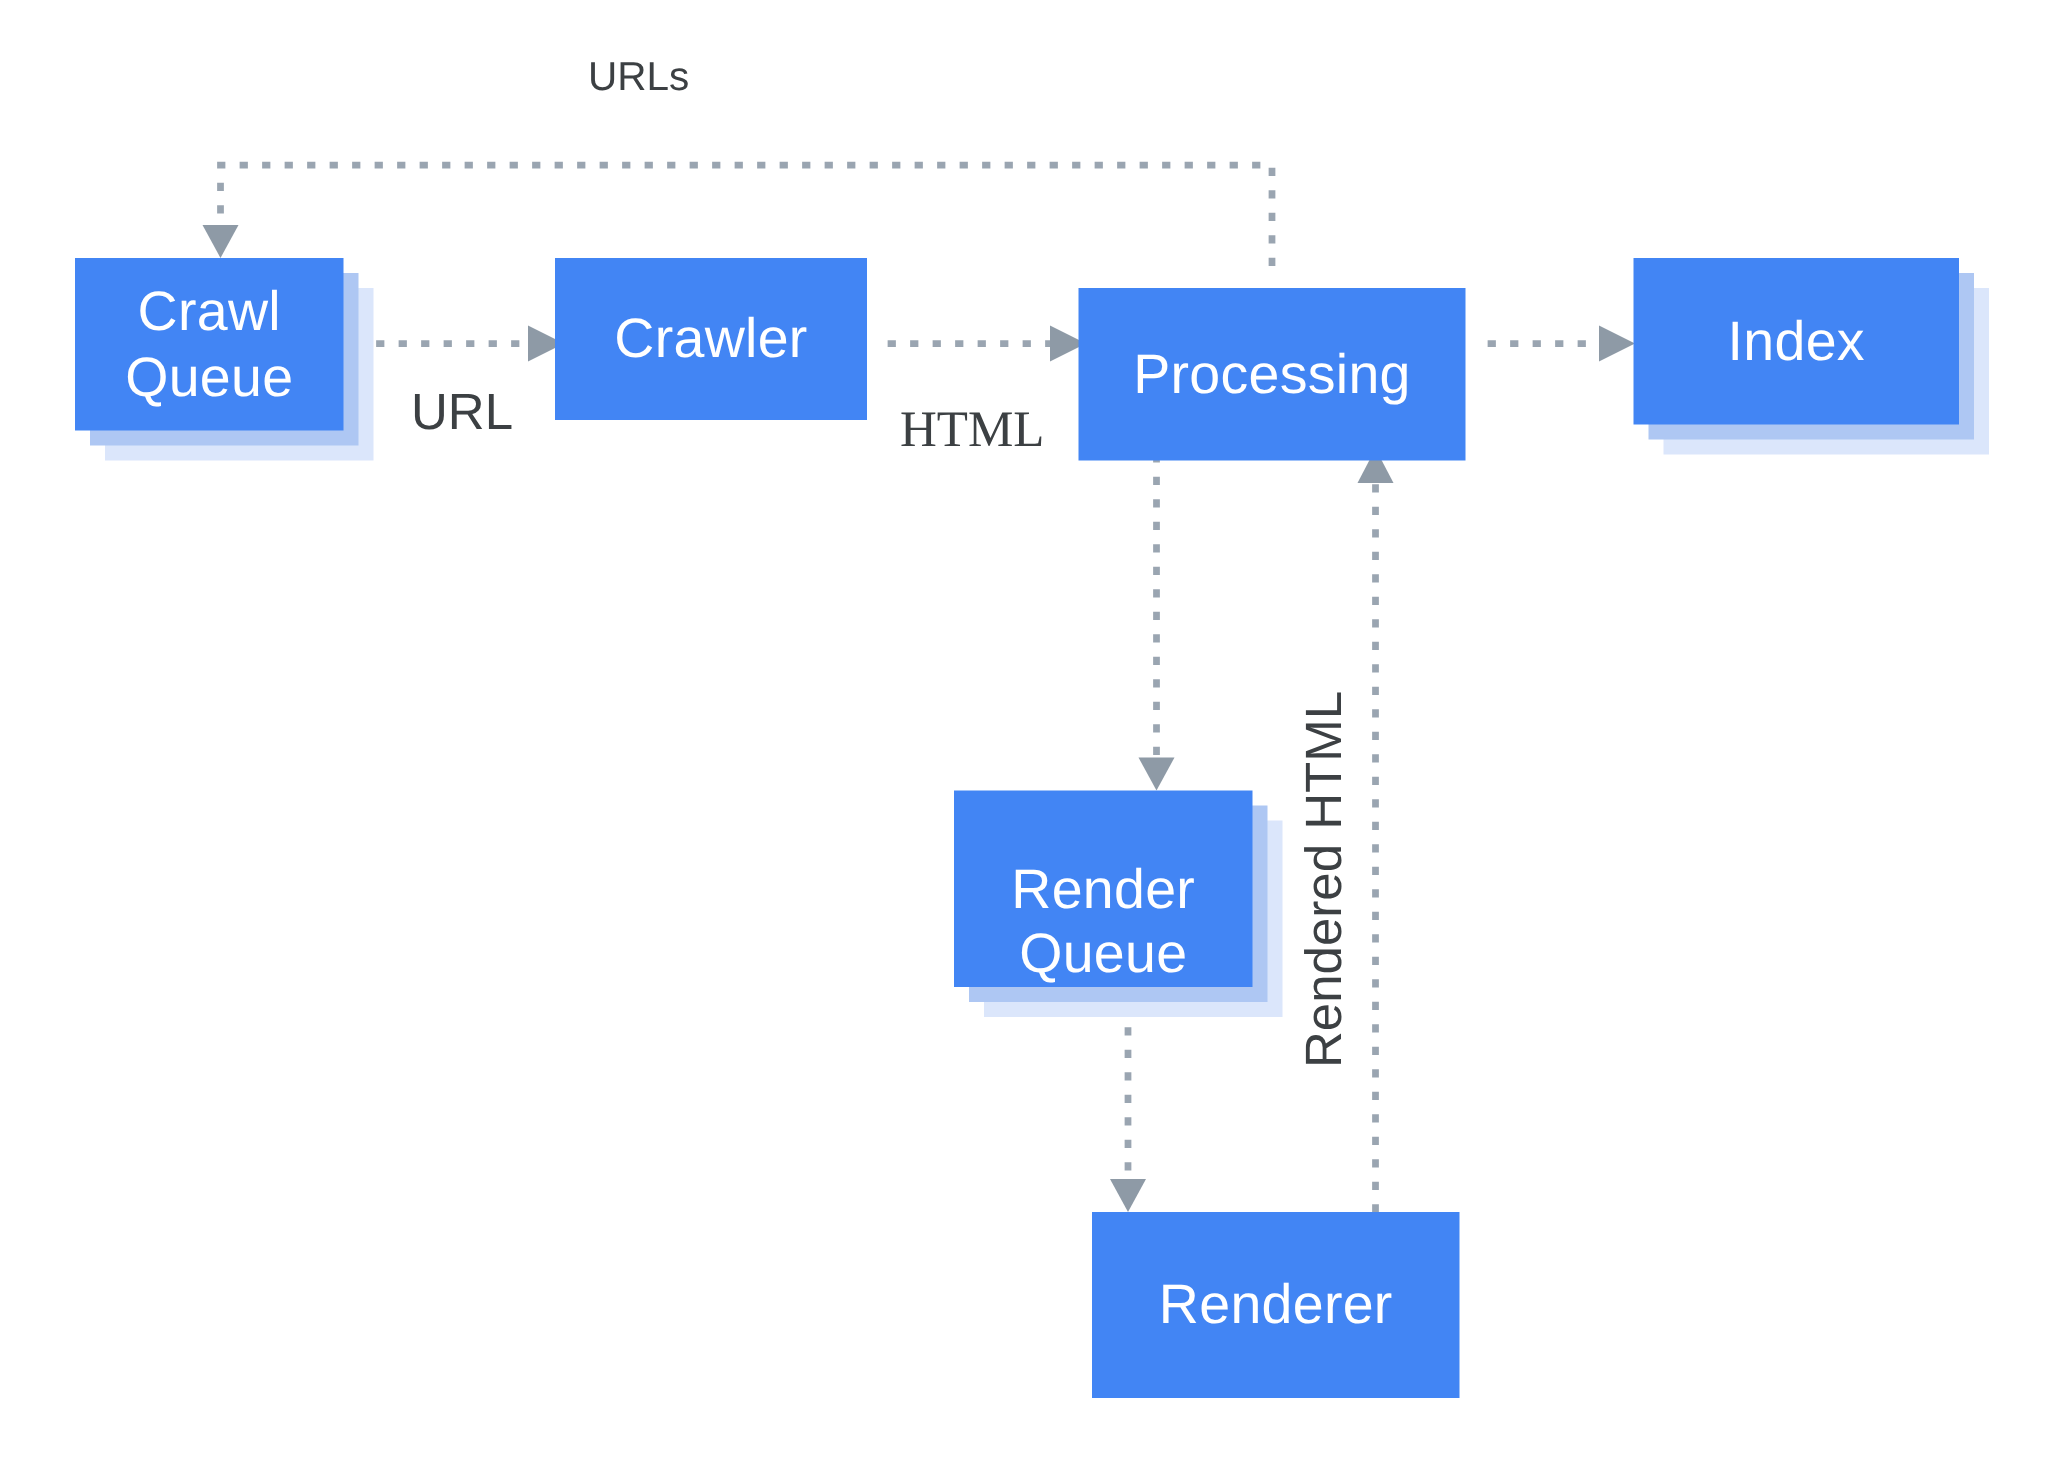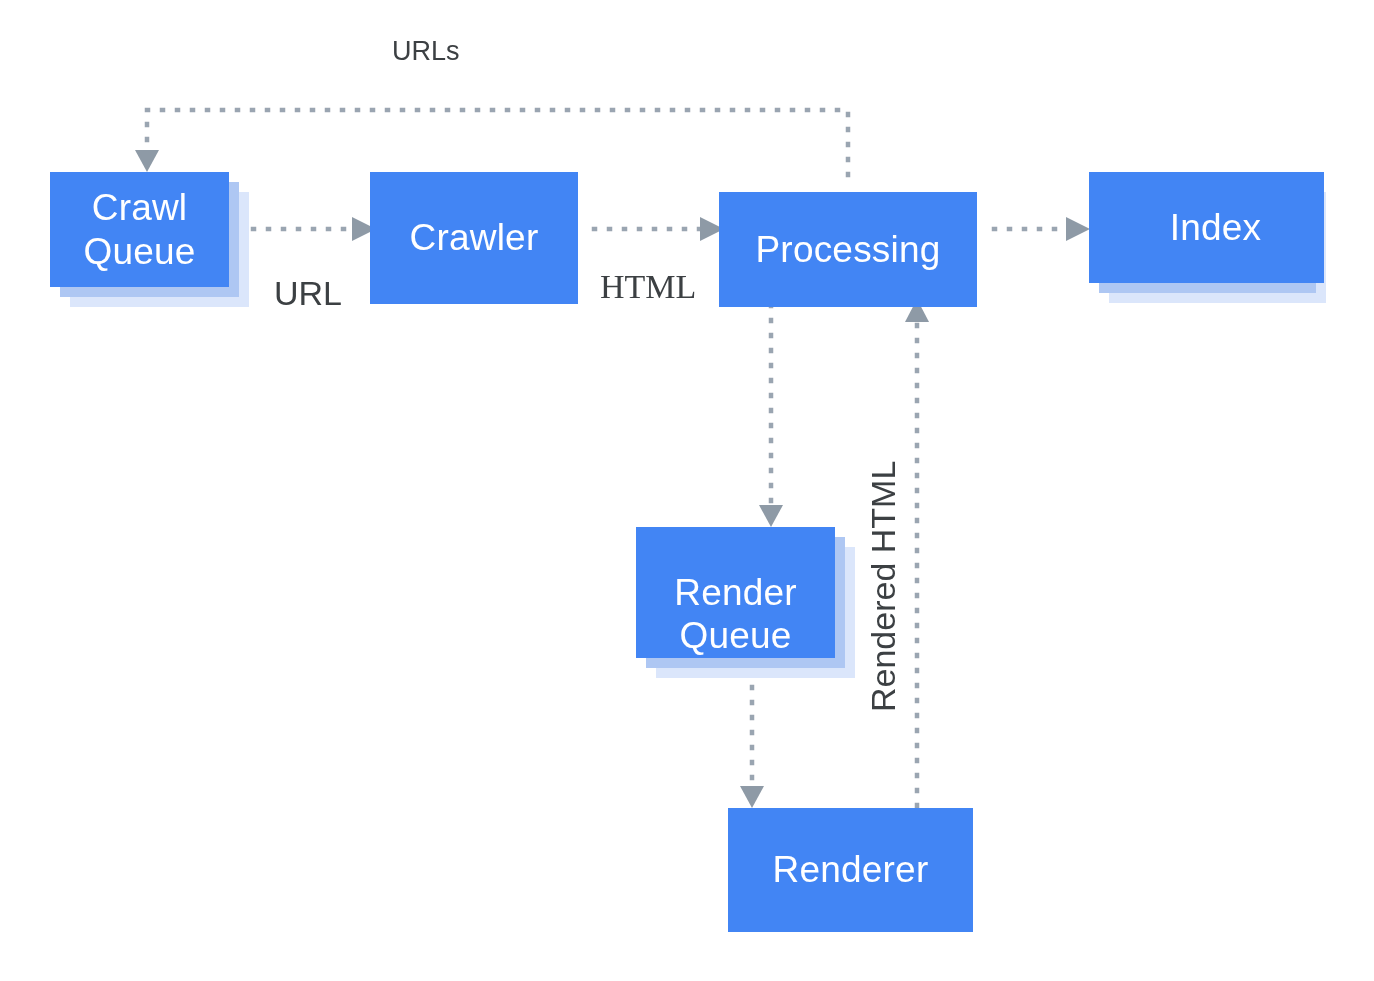--- a/index.html
+++ b/index.html
@@ -125,42 +125,42 @@
   <div class="stack-l1" style="left:1099px; top:182px; width:217px; height:111px;"></div>
 
   <div class="stack-l2" style="left:656px; top:547px; width:199px; height:131px;"></div>
   <div class="stack-l1" style="left:646px; top:537px; width:199px; height:131px;"></div>
 
   <div class="node" style="left:50px; top:172px; width:179px; height:115px;">
     <span class="label">Crawl
 Queue</span>
   </div>
 
-  <div class="node" style="left:370px; top:172px; width:208px; height:132px;">
+  <div class="node" style="left:370px; top:172px; width:208px; height:108px;">
     <span class="label">Crawler</span>
   </div>
 
   <div class="node" style="left:719px; top:172px; width:258px; height:115px;margin-top:20px;">
     <span class="label">Processing</span>
   </div>
 
-  <div class="node" style="left:1089px; top:172px; width:217px; height:111px;padding-left:18px;">
+  <div class="node" style="left:1089px; top:172px; width:217px; height:111px;">
     <span class="label">Index</span>
   </div>
 
   <div class="node" style="left:636px; top:527px; width:199px; height:131px;align-items:flex-end;">
     <span class="label">Render
 Queue</span>
   </div>
 
   <div class="node" style="left:728px; top:808px; width:245px; height:124px;">
     <span class="label">Renderer</span>
   </div>
 
   <div class="edge-label" style="left:392px; top:38px; font-size:27px;">URLs</div>
 
-  <div class="edge-label" style="left:274px; top:276px;">URL</div>
+  <div class="edge-label" style="left:274px; top:258px;">URL</div>
 
   <div class="edge-label" style="left:600px; top:270px;font-family:Liberation Serif, serif;">HTML</div>
 
   <div class="edge-label vertical" style="left:866px; top:712px;">Rendered HTML</div>
 
 </div>
 
 </body></html>

